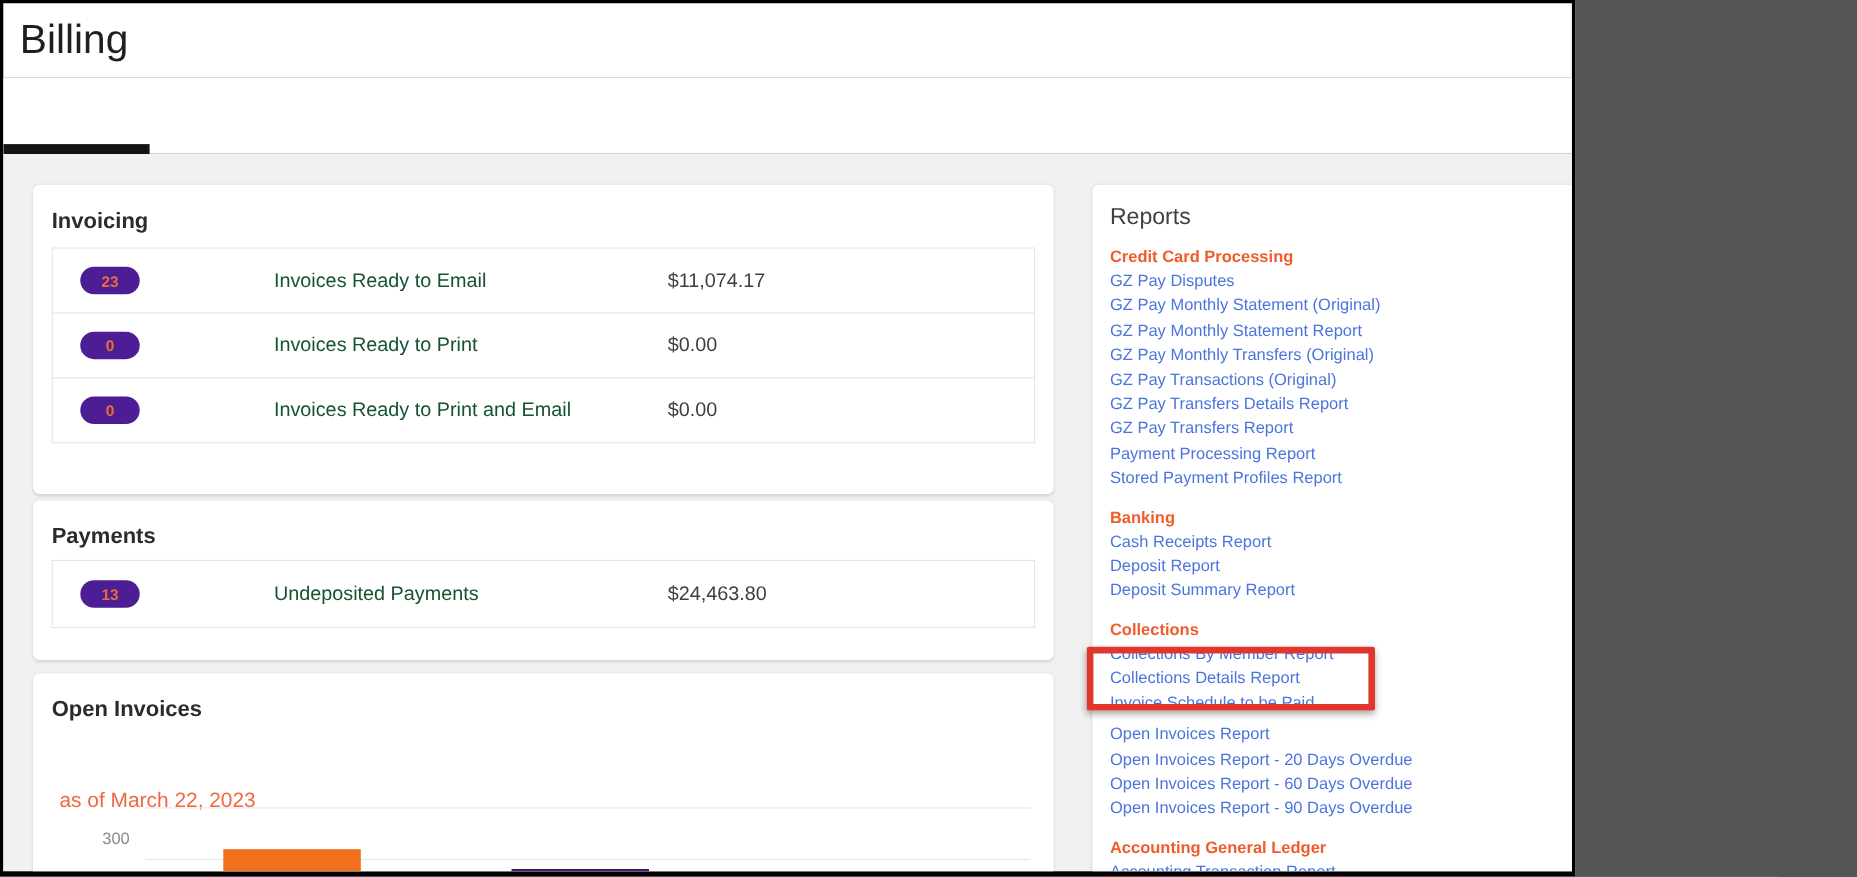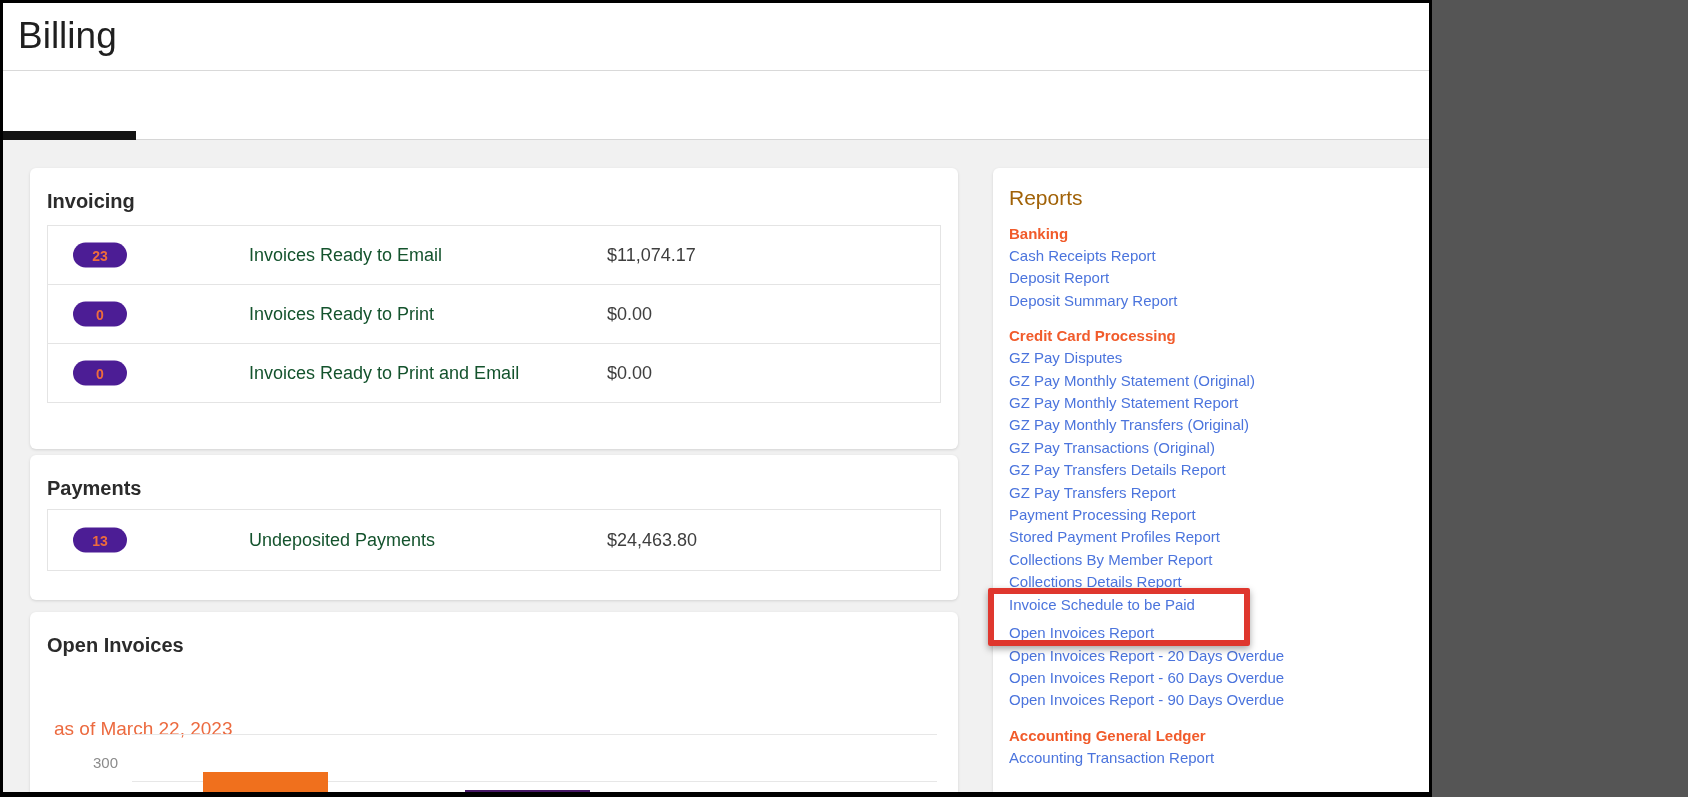--- a/index.html
+++ b/index.html
@@ -29,21 +29,21 @@
   .badge{position:absolute;left:25px;top:50%;transform:translateY(-50%);width:54px;height:25px;
     background:#4c1d95;border-radius:13px;color:#ed6c3c;font-size:14px;font-weight:700;
     display:flex;align-items:center;justify-content:center;}
   .srow .lbl{position:absolute;left:201px;top:50%;transform:translateY(-50%);font-size:18px;color:#14532d;white-space:nowrap;}
   .srow .amt{position:absolute;left:559px;top:50%;transform:translateY(-50%);font-size:18px;color:#3e3e3e;}
   .asof{position:absolute;left:24px;top:70px;font-size:19px;color:#ec6a3f;margin-top:36px;}
   .gridline{position:absolute;left:102px;width:805px;height:1px;background:#e7e7e7;}
   .ytick{position:absolute;left:40px;width:48px;text-align:right;font-size:15px;color:#8b8b8b;margin-top:28px;}
   .bar{position:absolute;bottom:auto;}
   
-  #reports-card h2{position:static;font-size:21px;font-weight:400;color:#a16207;margin:0 0 8px 0;}
+  #reports-card h2{position:static;font-size:21px;font-weight:400;color:#404040;margin:0 0 8px 0;}
   .rsec-header{font-size:15px;font-weight:700;color:#f15b2b;line-height:22px;margin-top:13px;}
   .rsec.nohdr{margin-top:6px;}
   .rlink{font-size:15px;line-height:22.4px;color:#4b74dd;cursor:pointer;white-space:nowrap;}
   .highlight-box{position:absolute;left:985px;top:585px;width:262px;height:58px;
     border:6px solid #df372e;border-radius:2px;box-shadow:0 3px 7px rgba(0,0,0,.35);pointer-events:none;}
   
   .scrollbar{position:absolute;left:1666px;top:68px;width:16px;height:721px;background:#f7f7f7;border-left:1px solid #e4e4e4;}
   .sb-arrow-up{position:absolute;left:3px;top:8px;width:0;height:0;cursor:pointer;
     border-left:5px solid transparent;border-right:5px solid transparent;border-bottom:7px solid #969696;}
   .sb-arrow-down{position:absolute;left:3px;bottom:8px;width:0;height:0;cursor:pointer;
@@ -133,38 +133,39 @@
         <div class="ytick" style="top: 161px;">340</div>
         <div class="bar" style="left: 173px; width: 125px; top: 159.6px; height: 30.4px; position: absolute; background: rgb(240, 112, 29);"></div>
         <div class="bar" style="left: 435px; width: 125px; top: 178.4px; height: 11.6px; position: absolute; background: rgb(70, 23, 101);"></div>
       </div>
   </div>
 
   <div class="card" id="reports-card">
     <h2>Reports</h2>
     <div id="reports-sections">
         <div class="rsec">
-          <div class="rsec-header">Banking</div>
-          <div class="rlink">Cash Receipts Report</div>
-          <div class="rlink">Deposit Report</div>
-          <div class="rlink">Deposit Summary Report</div>
-        </div>
-        <div class="rsec">
           <div class="rsec-header">Credit Card Processing</div>
           <div class="rlink">GZ Pay Disputes</div>
           <div class="rlink">GZ Pay Monthly Statement (Original)</div>
           <div class="rlink">GZ Pay Monthly Statement Report</div>
           <div class="rlink">GZ Pay Monthly Transfers (Original)</div>
           <div class="rlink">GZ Pay Transactions (Original)</div>
           <div class="rlink">GZ Pay Transfers Details Report</div>
           <div class="rlink">GZ Pay Transfers Report</div>
           <div class="rlink">Payment Processing Report</div>
           <div class="rlink">Stored Payment Profiles Report</div>
         </div>
         <div class="rsec">
+          <div class="rsec-header">Banking</div>
+          <div class="rlink">Cash Receipts Report</div>
+          <div class="rlink">Deposit Report</div>
+          <div class="rlink">Deposit Summary Report</div>
+        </div>
+        <div class="rsec">
+          <div class="rsec-header">Collections</div>
           <div class="rlink">Collections By Member Report</div>
           <div class="rlink">Collections Details Report</div>
           <div class="rlink">Invoice Schedule to be Paid</div>
         </div>
         <div class="rsec nohdr">
           <div class="rlink">Open Invoices Report</div>
           <div class="rlink">Open Invoices Report - 20 Days Overdue</div>
           <div class="rlink">Open Invoices Report - 60 Days Overdue</div>
           <div class="rlink">Open Invoices Report - 90 Days Overdue</div>
         </div>

